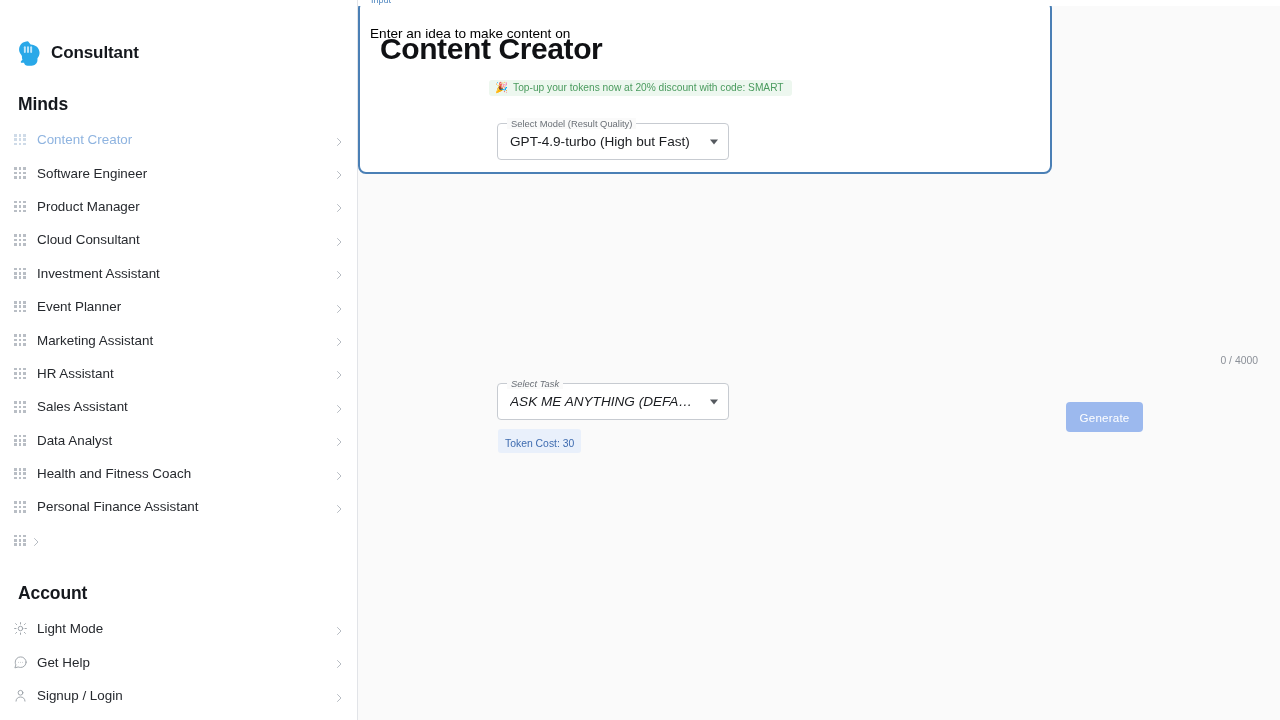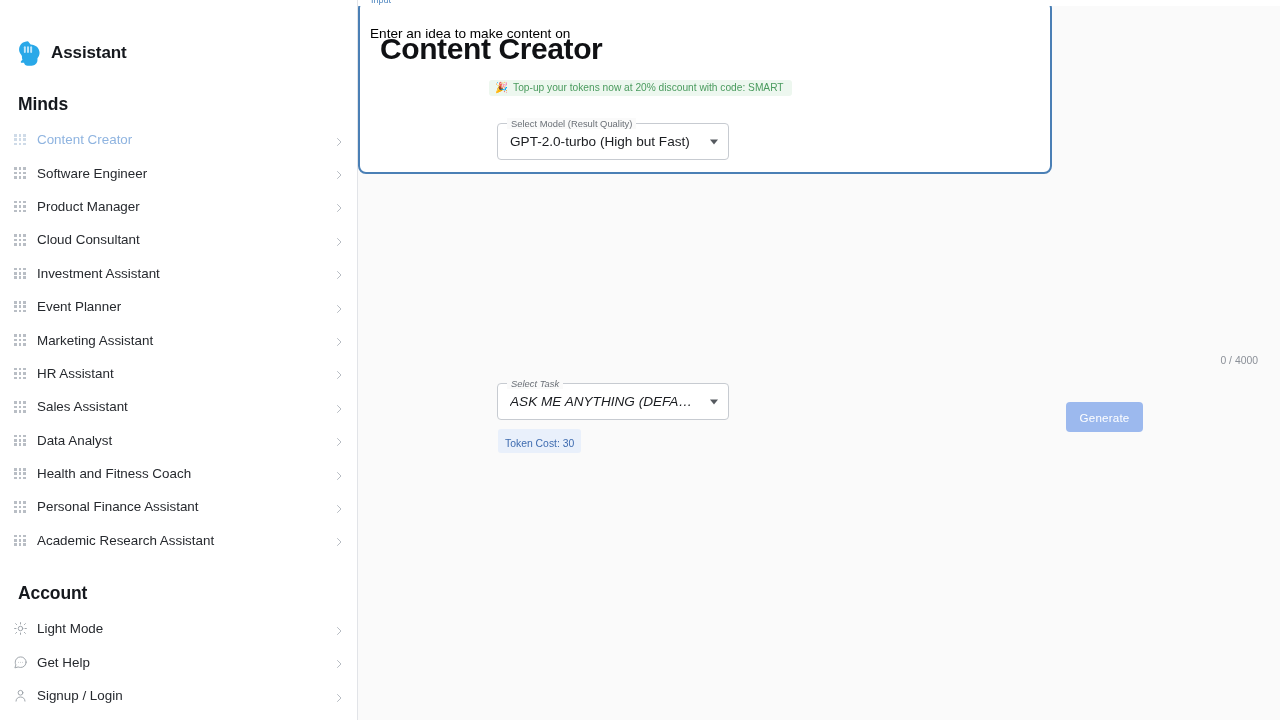--- a/index.html
+++ b/index.html
@@ -285,21 +285,21 @@
 
   <aside id="sidebar">
 
     <div class="brand">
       <svg class="brand-logo" viewBox="0 0 32 32">
         <path d="M16 2.6c-5.6 0-10.2 4.1-10.2 9.3 0 2.3 0.9 4.4 2.4 6 0.6 0.7 0.9 1.3 0.9 2.2v1.6c0 0.6 0.2 1.1 0.7 1.5l-1.9 2.4c-0.5 0.6-0.1 1.5 0.7 1.5h2.9c0.3 2 2 3.5 4.1 3.5h4.6c3.6 0 6.6-2.9 6.6-6.5v-2.2c1.5-1.7 2.4-3.9 2.4-6.2 0-5.2-4.6-9.3-10.2-9.3z" fill="#29a8e8"></path>
         <rect x="11.3" y="8.3" width="2.2" height="7.6" rx="1.1" fill="#bfe6fa"></rect>
         <rect x="14.9" y="8.3" width="2.2" height="7.6" rx="1.1" fill="#bfe6fa"></rect>
         <rect x="18.5" y="8.3" width="2.2" height="7.6" rx="1.1" fill="#bfe6fa"></rect>
       </svg>
-      <span class="brand-name">Assistant</span>
+      <span class="brand-name">Consultant</span>
     </div>
 
     <div class="section-heading">Minds</div>
 
     <ul class="nav-list" id="minds-list">
         <li class="nav-item active">
           <span class="nav-icon">
             <span class="grid-icon">
               <i></i>
               <i></i>
@@ -533,21 +533,20 @@
               <i></i>
               <i></i>
               <i></i>
               <i></i>
               <i></i>
               <i></i>
               <i></i>
               <i></i>
             </span>
           </span>
-          <span class="nav-label">Academic Research Assistant</span>
           <span class="chevron"><svg viewBox="0 0 24 24" width="12" height="12" fill="none" stroke="#b7bcc3" stroke-width="2" stroke-linecap="round" stroke-linejoin="round">
               <path d="M9 5l7 7-7 7"></path>
             </svg></span>
         </li>
       </ul>
 
     <div class="section-heading account">Account</div>
 
     <ul class="nav-list" id="account-list">
         <li class="nav-item">
@@ -598,21 +597,21 @@
 
     <h1 class="page-title">Content Creator</h1>
 
     <div class="promo">
       <span class="promo-emoji">🎉</span>
       <span>Top-up your tokens now at 20% discount with code: SMART</span>
     </div>
 
     <div class="mui-field" id="select-model">
       <span class="mui-legend">Select Model (Result Quality)</span>
-      <span class="mui-value">GPT-2.0-turbo (High but Fast)</span>
+      <span class="mui-value">GPT-4.9-turbo (High but Fast)</span>
       <span class="select-arrow"></span>
     </div>
 
     <div id="input-field">
       <span class="mui-legend">Input</span>
       <span id="input-placeholder">Enter an idea to make content on</span>
     </div>
 
     <div id="char-counter">0 / 4000</div>
 

